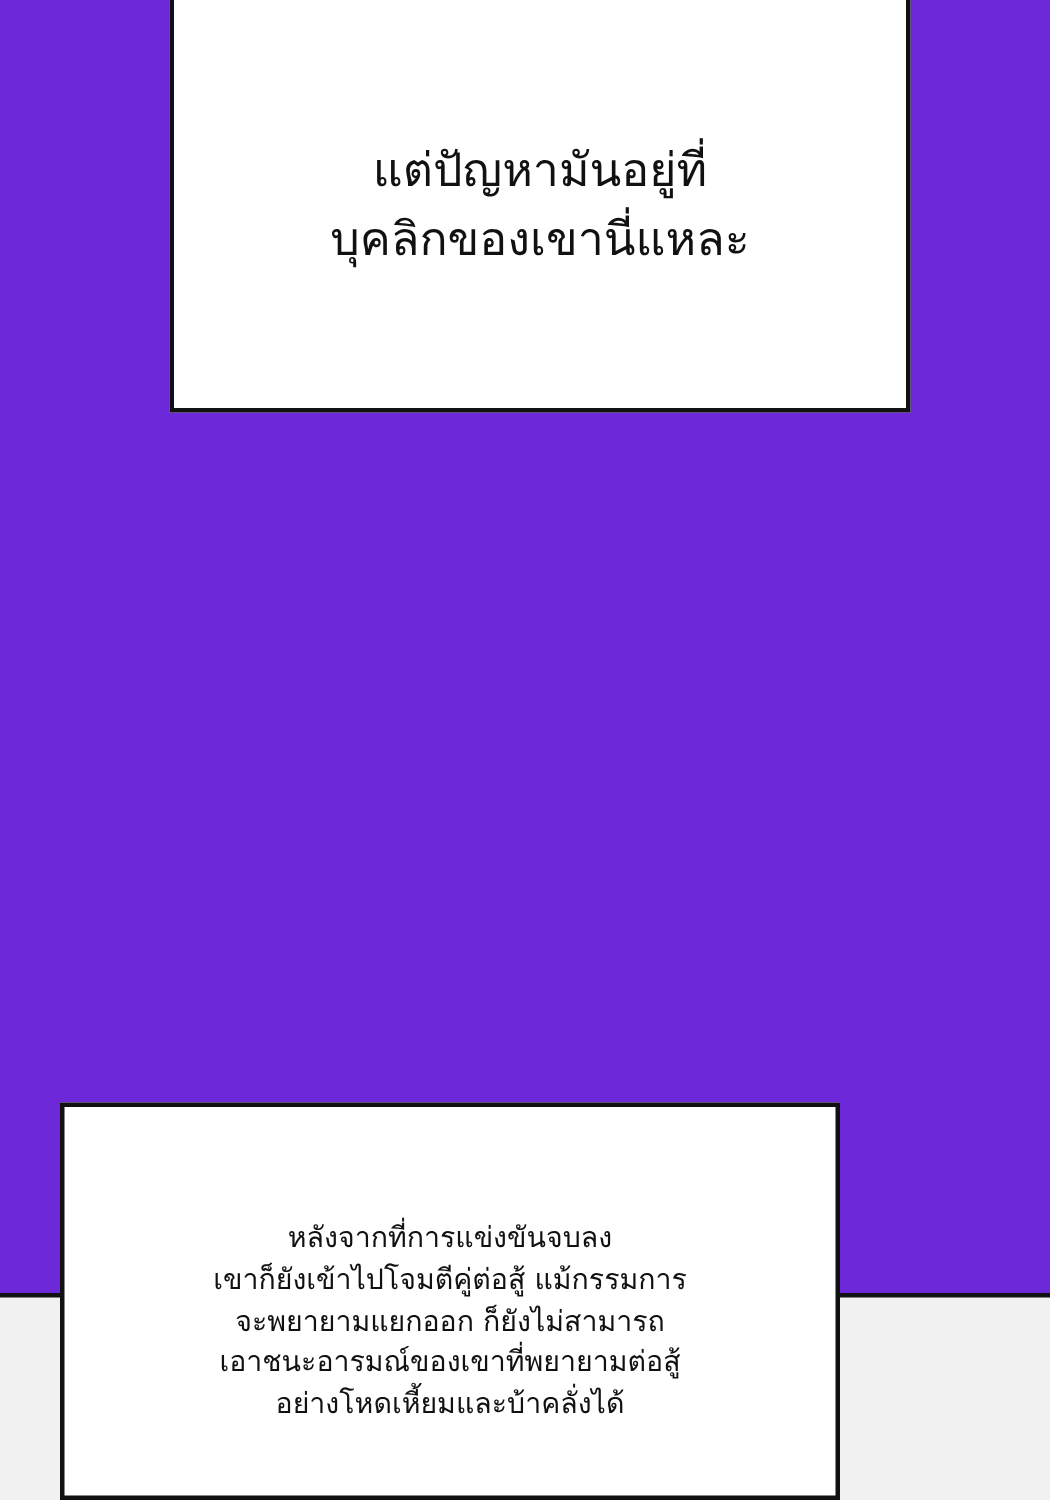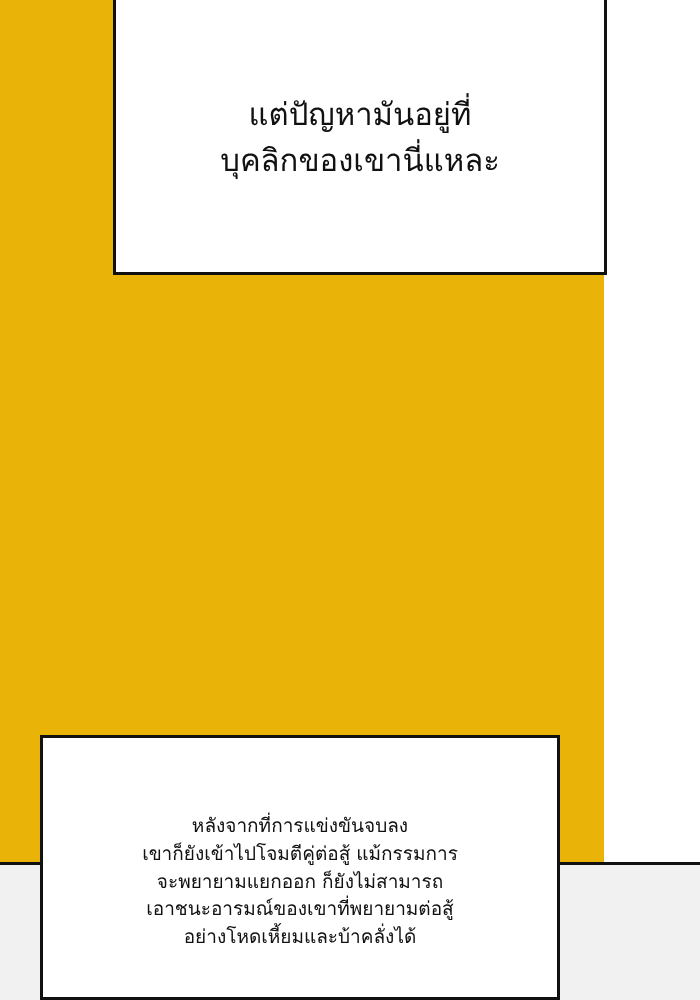--- a/index.html
+++ b/index.html
@@ -13,23 +13,23 @@
     position: relative;
     overflow: hidden;
     font-family: "DejaVu Sans", "Liberation Sans", sans-serif;
     color: #111111;
   }
 
   .page {
     position: absolute;
     top: 0;
     left: 0;
-    width: 604px;
+    width: 700px;
     height: 1000px;
-    background: #eab308;
+    background: #6d28d9;
   }
 
   
   .floor-band {
     position: absolute;
     left: 0;
     top: 862px;
     width: 700px;
     height: 138px;
     background: #f1f1f1;

